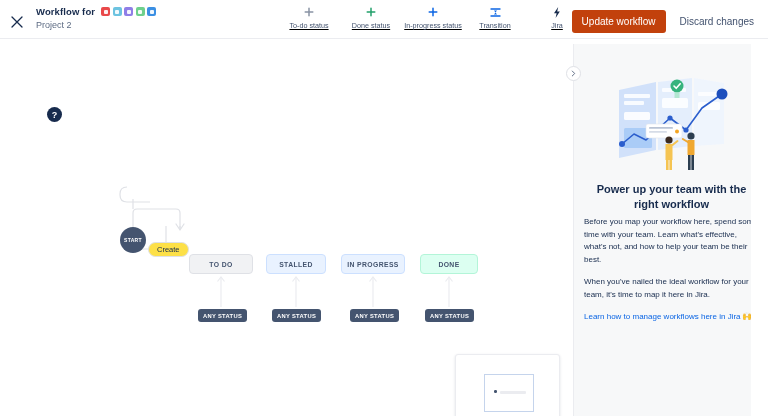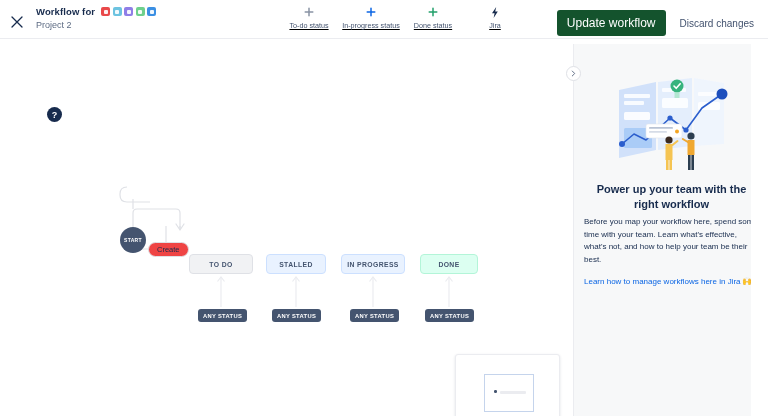--- a/index.html
+++ b/index.html
@@ -43,21 +43,21 @@
     width: 62px; display: flex; flex-direction: column; align-items: center;
     gap: 2px; cursor: pointer; text-decoration: underline;
   }
   .tool-ic { height: 14px; display: flex; align-items: center; justify-content: center; }
   .tool-lb { font-size: 7.2px; color: #42526e; white-space: nowrap; }
 
   .hdr-actions {
     position: absolute; right: 10px; top: 10px; display: flex; align-items: center; gap: 10px;
   }
   .btn-primary {
-    background: #14532d; color: #fff; font-size: 12px; font-weight: 500;
+    background: #c2410c; color: #fff; font-size: 10px; font-weight: 500;
     border: none; border-radius: 3px; padding: 6px 10px; cursor: pointer;
     font-family: "Liberation Sans", sans-serif;
   }
   .btn-subtle {
     background: transparent; color: #42526e; font-size: 10px; border: none;
     padding: 6px 4px; cursor: pointer; font-family: "Liberation Sans", sans-serif;
   }
 
   
   .canvas {
@@ -79,21 +79,21 @@
 
   
   .start-node {
     position: absolute; left: 120px; top: 183px; width: 26px; height: 26px;
     border-radius: 50%; background: #44546f; color: #fff;
     display: flex; align-items: center; justify-content: center;
     font-size: 5px; font-weight: bold; letter-spacing: .3px; cursor: pointer;
   }
   .create-pill {
     position: absolute; left: 148px; top: 198px;
-    background: #ef4444; border: 1px solid #dfe1e6; border-radius: 9px;
+    background: #fde047; border: 1px solid #dfe1e6; border-radius: 9px;
     padding: 2px 8px; font-size: 7.5px; color: #172b4d; cursor: pointer;
   }
   .status-node {
     position: absolute; top: 210px; height: 20px; border-radius: 4px;
     display: flex; align-items: center; justify-content: center;
     font-size: 6.8px; font-weight: bold; letter-spacing: .4px; cursor: pointer;
   }
   .any-chip {
     position: absolute; top: 265px; height: 13px; border-radius: 3px;
     background: #44546f; color: #fff; font-size: 5.8px; font-weight: bold;
@@ -177,35 +177,46 @@
           <svg width="12" height="12" viewBox="0 0 12 12">
             <path d="M6 2.2 V9.8 M2.2 6 H9.8" stroke="#8993a4" stroke-width="1.5" stroke-linecap="round"></path>
           </svg>
         </span>
         <span class="tool-lb">To-do status</span>
       </div>
 
       <div class="tool">
         <span class="tool-ic">
           <svg width="12" height="12" viewBox="0 0 12 12">
+            <path d="M6 2.2 V9.8 M2.2 6 H9.8" stroke="#22a06b" stroke-width="1.5" stroke-linecap="round"></path>
+          </svg>
+        </span>
+        <span class="tool-lb">Done status</span>
+      </div>
+
+      <div class="tool">
+        <span class="tool-ic">
+          <svg width="12" height="12" viewBox="0 0 12 12">
             <path d="M6 2.2 V9.8 M2.2 6 H9.8" stroke="#0c66e4" stroke-width="1.5" stroke-linecap="round"></path>
           </svg>
         </span>
         <span class="tool-lb">In-progress status</span>
       </div>
 
       <div class="tool">
         <span class="tool-ic">
-          <svg width="12" height="12" viewBox="0 0 12 12">
-            <path d="M6 2.2 V9.8 M2.2 6 H9.8" stroke="#22a06b" stroke-width="1.5" stroke-linecap="round"></path>
-          </svg>
-        </span>
-        <span class="tool-lb">Done status</span>
-      </div>
-
+          <svg width="13" height="13" viewBox="0 0 13 13">
+            <path d="M2 3 H11" stroke="#0c66e4" stroke-width="1.4" stroke-linecap="round"></path>
+            <path d="M2 10 H11" stroke="#0c66e4" stroke-width="1.4" stroke-linecap="round"></path>
+            <path d="M5 4.6 L6.5 6.5 L8 4.6 Z" fill="#0c66e4"></path>
+            <path d="M5 8.4 L6.5 6.5 L8 8.4 Z" fill="#0c66e4"></path>
+          </svg>
+        </span>
+        <span class="tool-lb">Transition</span>
+      </div>
 
       <div class="tool">
         <span class="tool-ic">
           <svg width="12" height="13" viewBox="0 0 12 13">
             <path d="M7.2 1 L3 7.2 H5.6 L4.6 12 L8.8 5.6 H6.2 Z" fill="#172b4d"></path>
           </svg>
         </span>
         <span class="tool-lb">Jira</span>
       </div>
     </div>
@@ -331,17 +342,18 @@
         <path d="M113.5 68 h7 v15 h-7 z" fill="#f0a830"></path>
         <path d="M114 83 h2.6 v15 h-2.6 z M117.4 83 h2.6 v15 h-2.6 z" fill="#2c3e50"></path>
         <path d="M113.8 70 l-5 -3" stroke="#f0a830" stroke-width="2" stroke-linecap="round"></path>
       </g>
     </svg>
 
     <div class="panel-title">Power up your team with the right workflow</div>
 
     <div class="panel-body">
       <div class="p-text">Before you map your workflow here, spend some time with your team. Learn what's effective, what's not, and how to help your team be their best.</div>
+      <div class="p-text">When you've nailed the ideal workflow for your team, it's time to map it here in Jira.</div>
       <a class="p-link">Learn how to manage workflows here in Jira 🙌</a>
     </div>
   </div>
 
 </div>
 
 </body></html>

